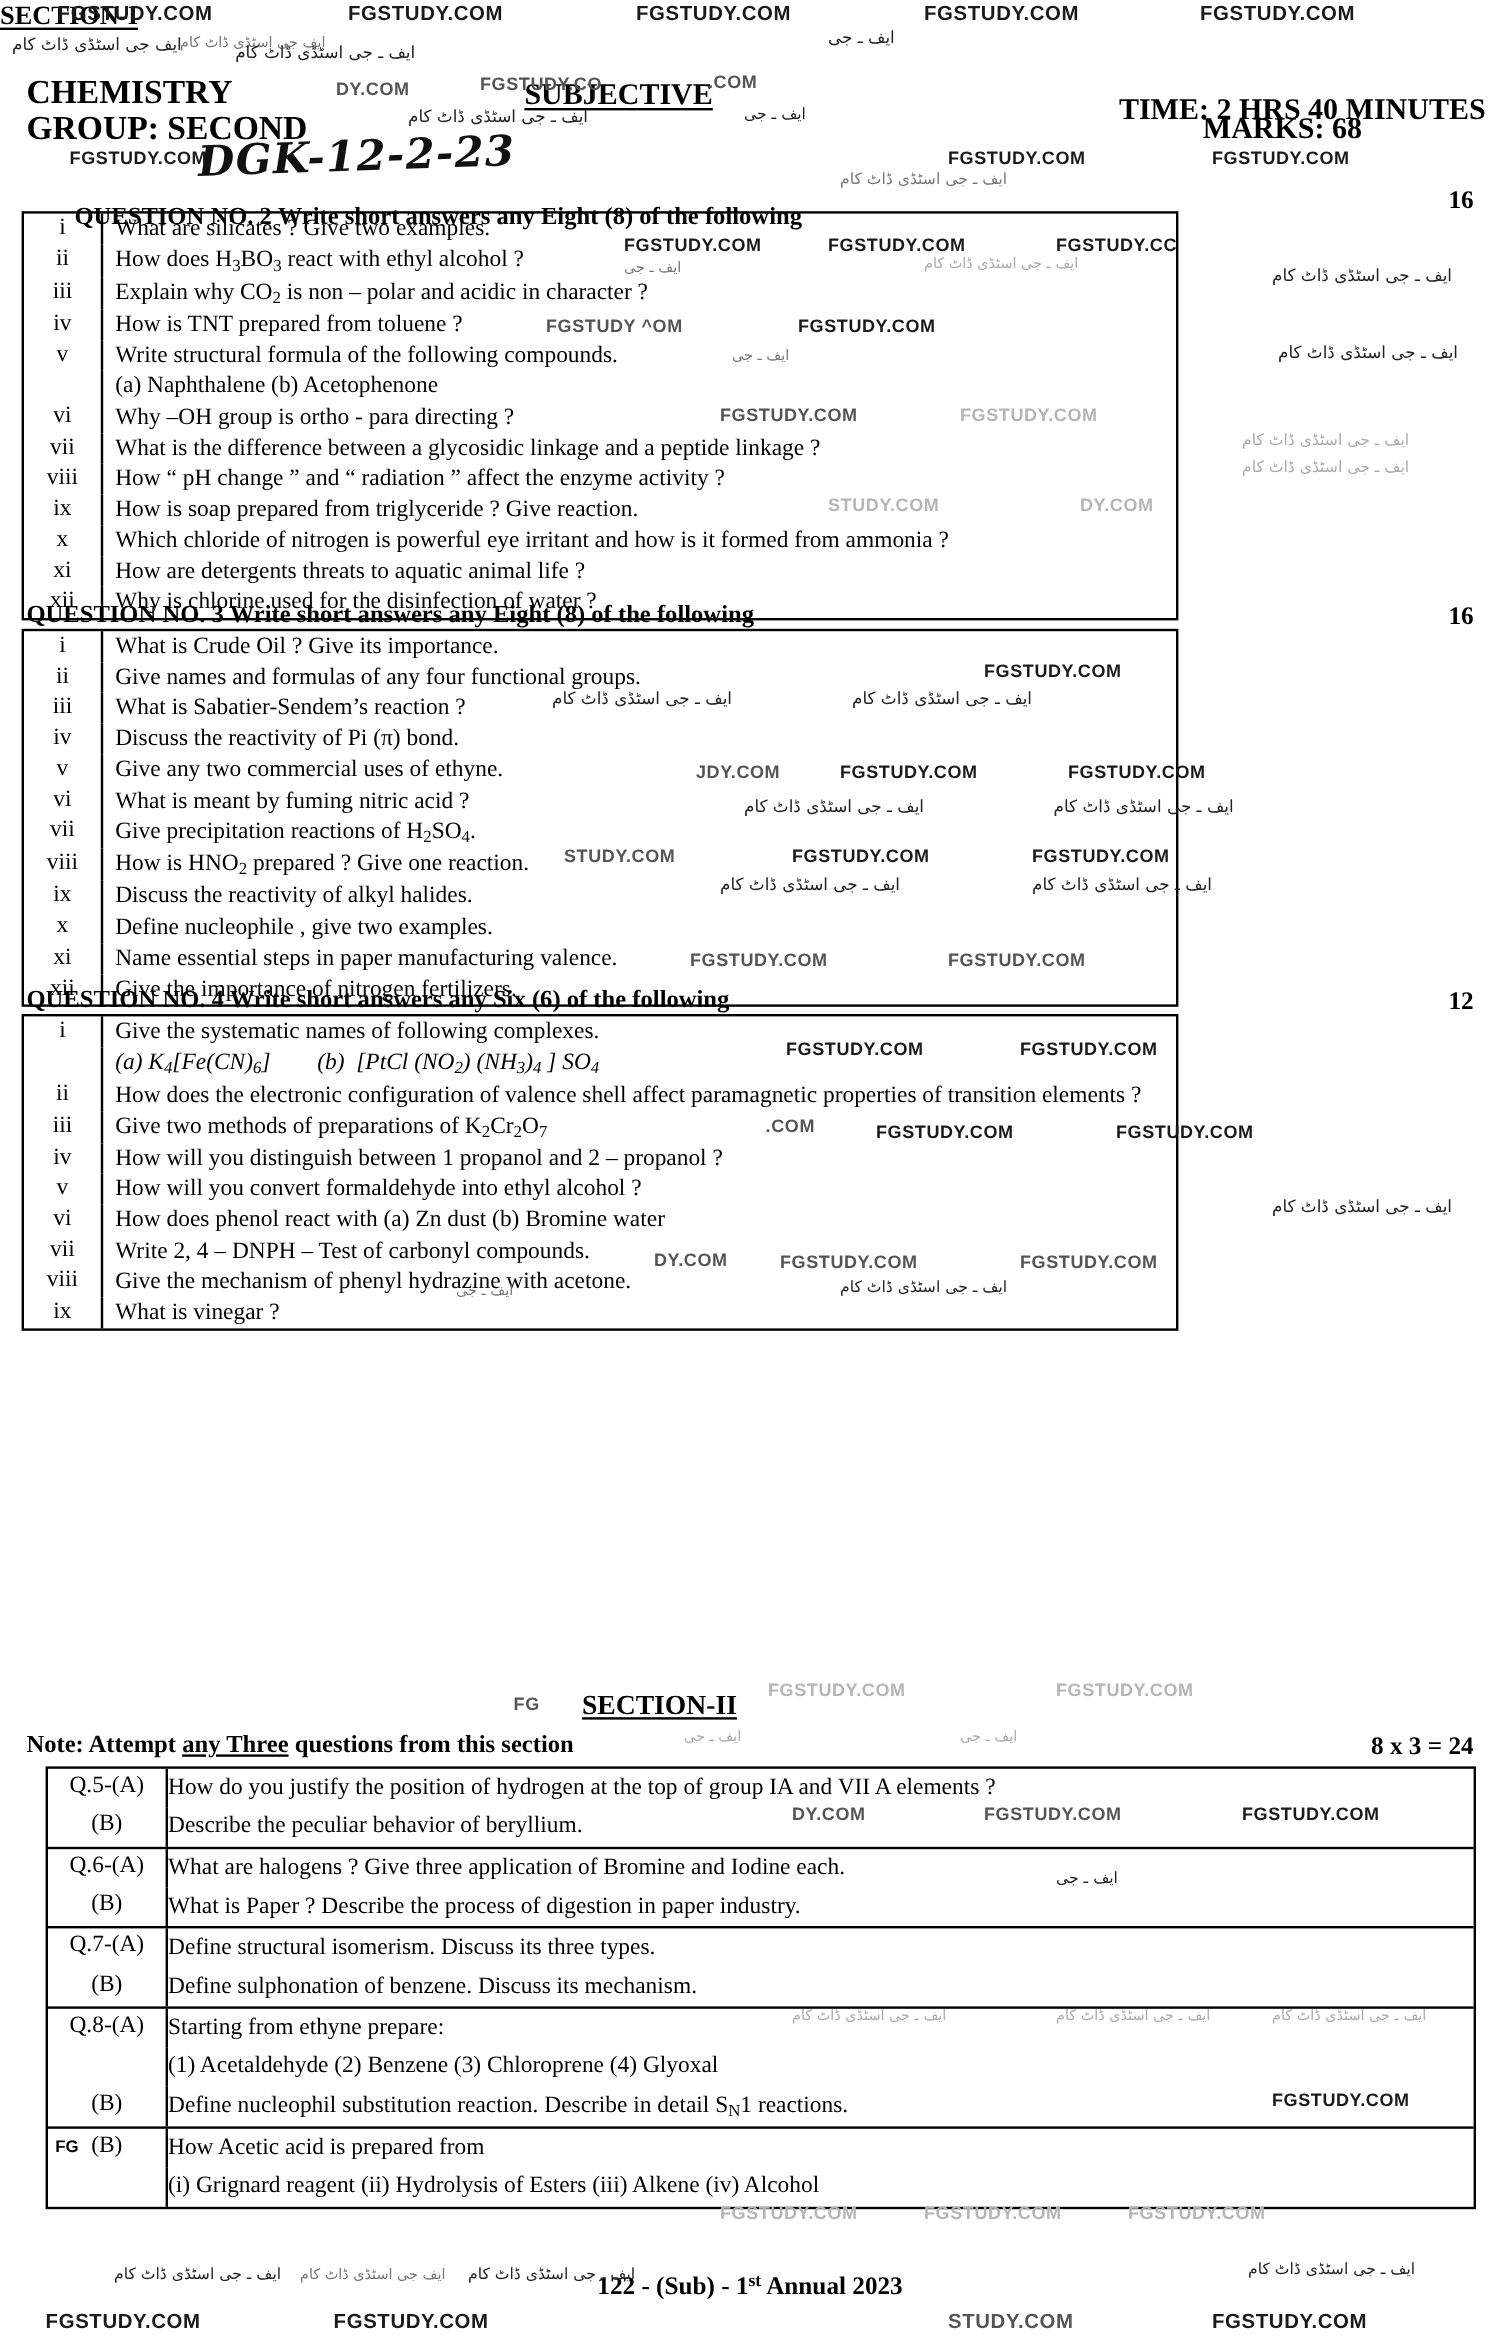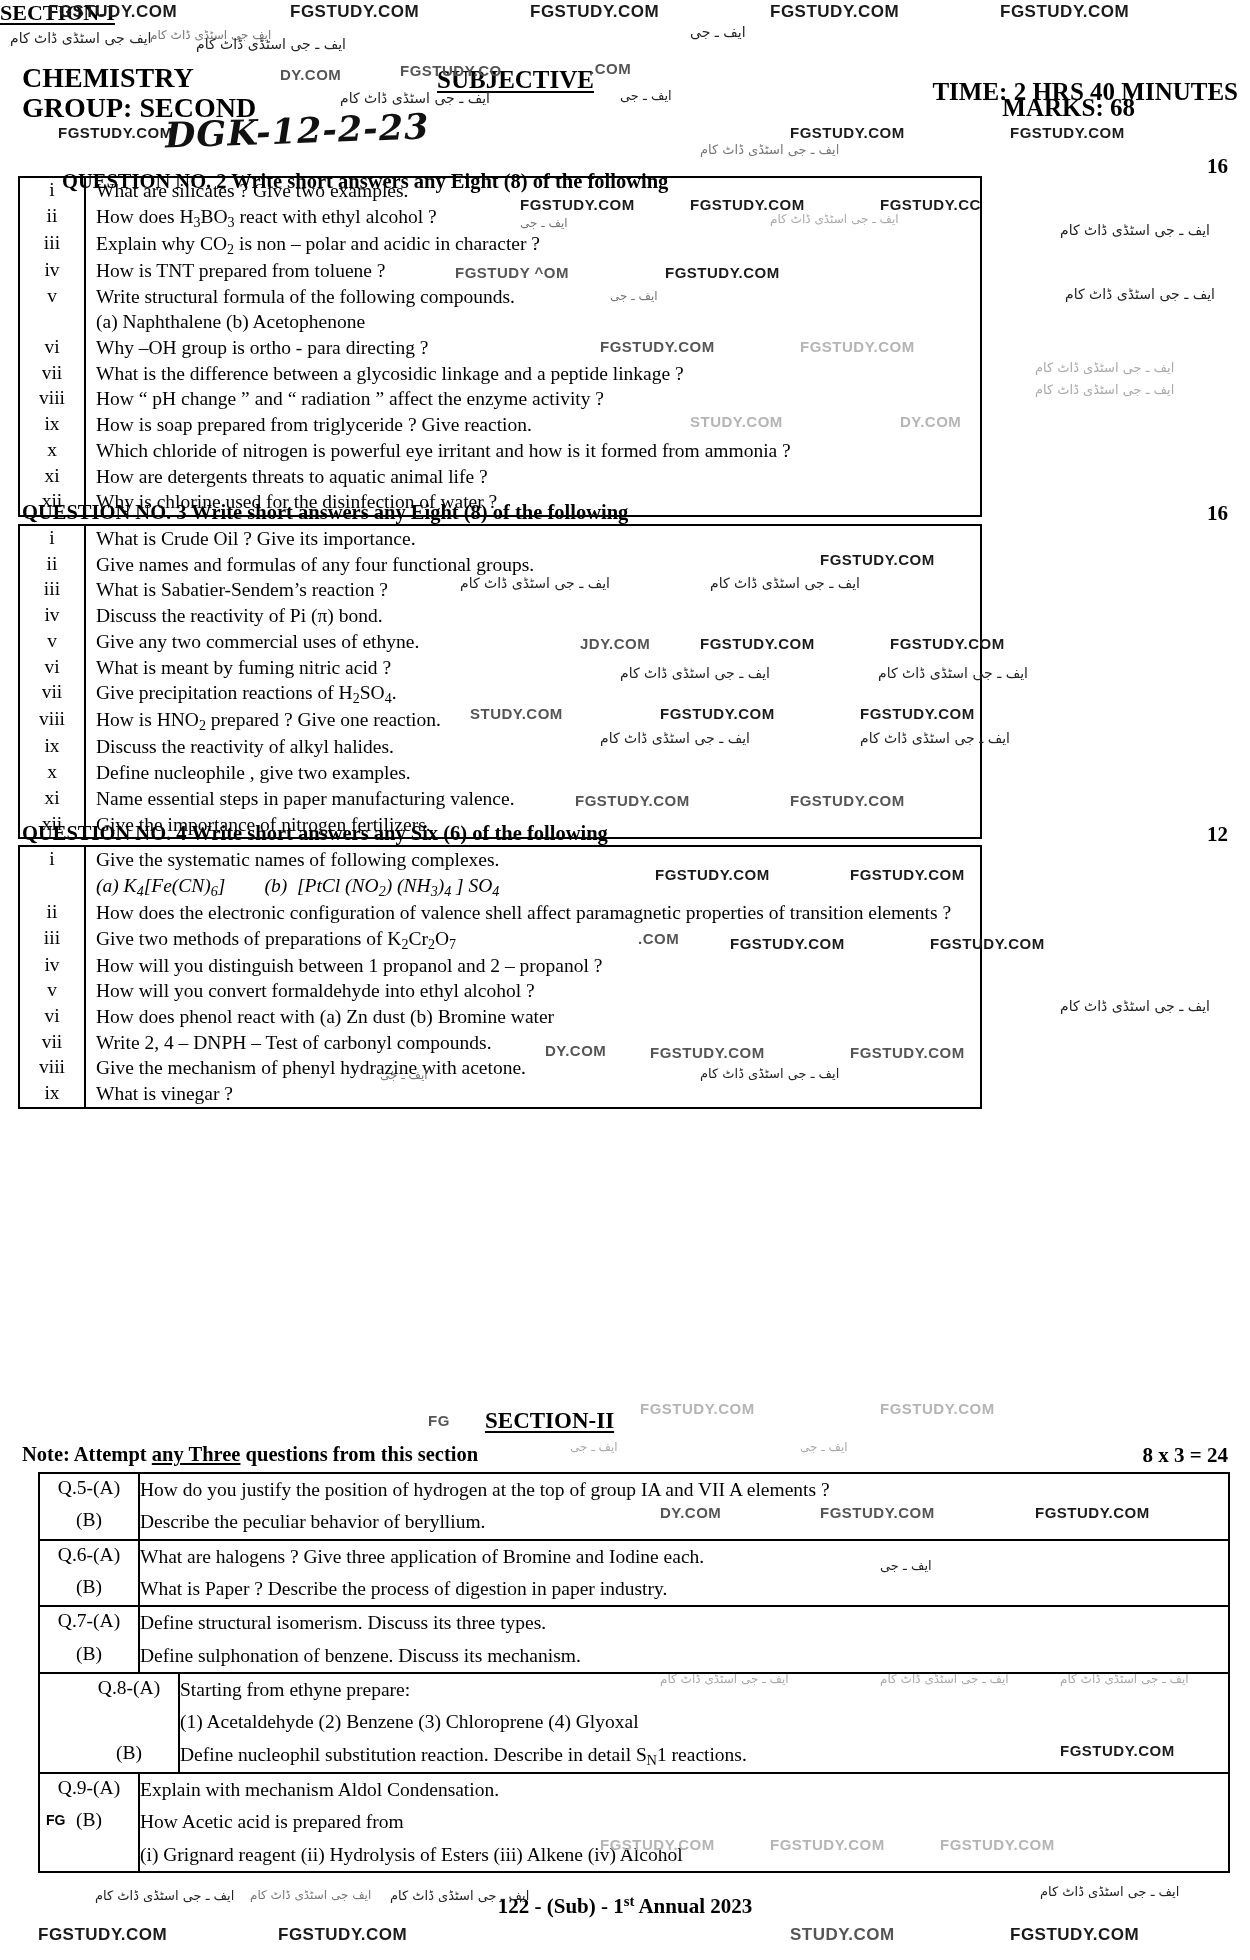--- a/index.html
+++ b/index.html
@@ -359,42 +359,38 @@
           <div class="rcell">Define structural isomerism. Discuss its three types.</div>
         </div>
         <div class="s2line">
           <div class="lcell">(B)</div>
           <div class="rcell">Define sulphonation of benzene. Discuss its mechanism.</div>
         </div>
       </div>
     </div>
 
     <div class="s2row">
-      <div class="s2inner" style="width:100%;margin-left:40px;">
+      <div class="s2inner" style="width:100%;">
         <div class="s2line">
           <div class="lcell">Q.8-(A)</div>
           <div class="rcell">Starting from ethyne prepare:</div>
         </div>
         <div class="s2line">
           <div class="lcell"></div>
           <div class="rcell">(1)  Acetaldehyde  (2)  Benzene      (3) Chloroprene        (4)  Glyoxal</div>
         </div>
         <div class="s2line">
           <div class="lcell">(B)</div>
           <div class="rcell">Define nucleophil substitution reaction. Describe in detail S<sub>N</sub>1 reactions.</div>
         </div>
       </div>
     </div>
 
     <div class="s2row">
       <div class="s2inner" style="width:100%;">
-        <div class="s2line">
-          <div class="lcell">Q.9-(A)</div>
-          <div class="rcell">Explain with mechanism Aldol Condensation.</div>
-        </div>
         <div class="s2line">
           <div class="lcell" style="position:relative;">
             <span style="position:absolute;left:6px;top:6px;font-size:14px;font-weight:bold;font-family:'Liberation Sans',sans-serif;">FG</span>
             <span>(B)</span>
           </div>
           <div class="rcell">How Acetic acid is prepared from</div>
         </div>
         <div class="s2line">
           <div class="lcell"></div>
           <div class="rcell">(i)  Grignard reagent        (ii)  Hydrolysis of Esters         (iii)  Alkene           (iv)  Alcohol</div>

